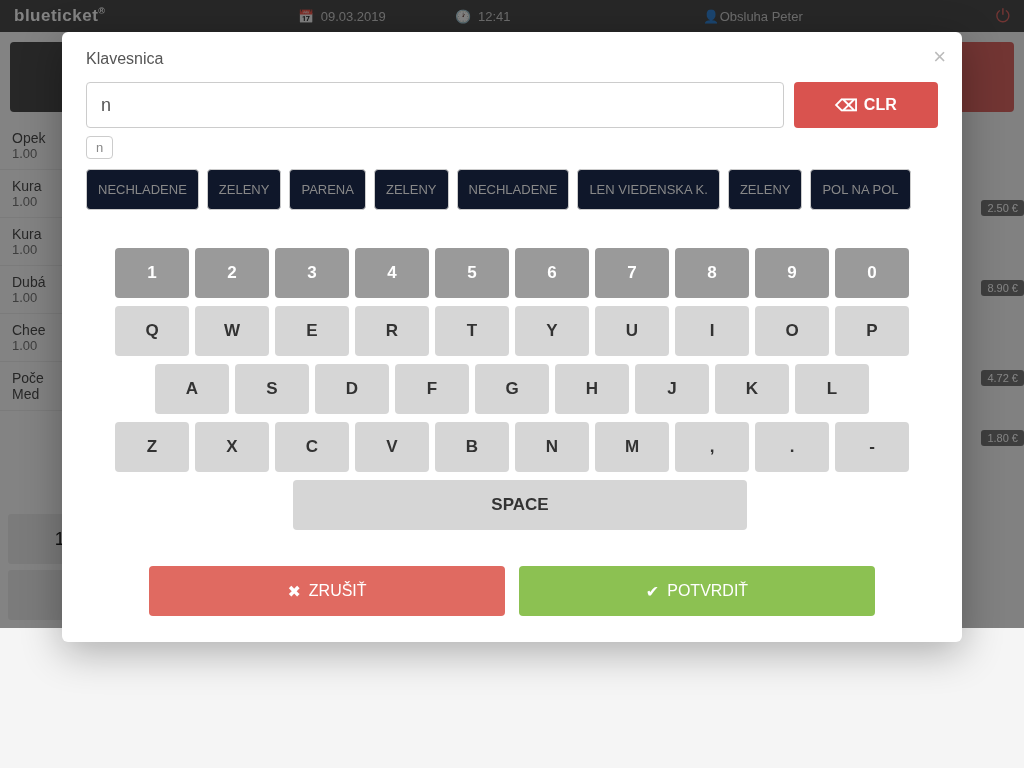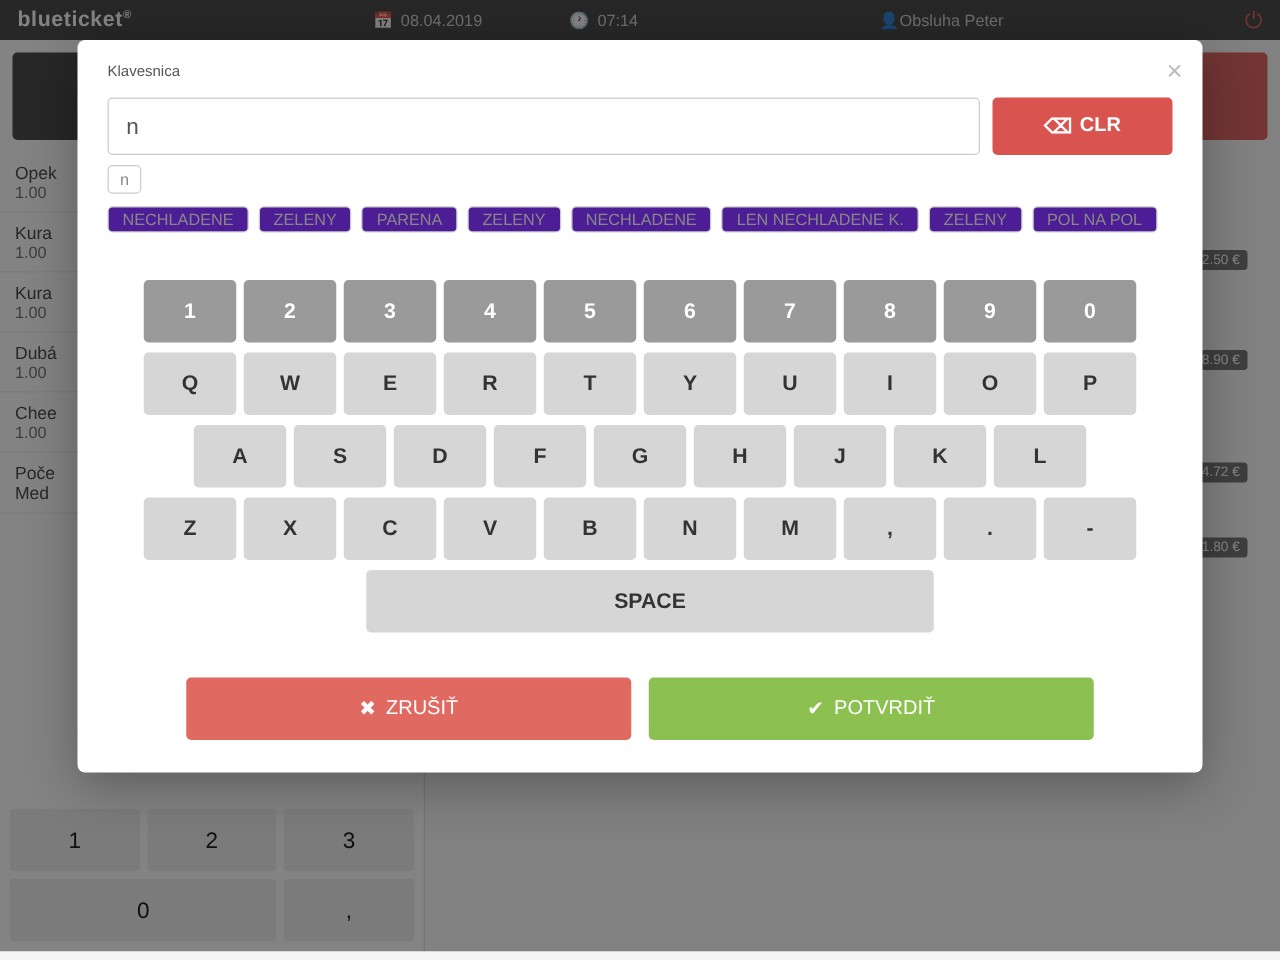--- a/index.html
+++ b/index.html
@@ -1,19 +1,19 @@
 <!DOCTYPE html>
 <html><head>
 <meta charset="utf-8">
 <style>
   * { box-sizing: border-box; margin: 0; padding: 0; font-family: Arial, Helvetica, sans-serif; }
   html, body { width: 1024px; height: 768px; overflow: hidden; background: #f5f5f5; }
 
   
-  .app { width: 1024px; height: 761px; position: relative; }
+  .app { width: 1024px; height: 628px; position: relative; }
   .topbar {
     height: 32px; background: #333; color: #ccc; display: flex; align-items: center;
     font-size: 13px; padding: 0 14px; justify-content: space-between;
   }
   .topbar .brand { font-weight: 700; color: #fff; font-size: 17px; letter-spacing: .5px; }
   .topbar .brand sup { font-size: 9px; }
   .topbar .center { display: flex; gap: 70px; }
   .topbar .center span, .topbar .user span { display: inline-flex; align-items: center; gap: 6px; }
   .topbar .power { color: #d9534f; font-size: 18px; }
 
@@ -26,57 +26,57 @@
   .order-item .qty { font-size: 13px; color: #666; }
   .numpad-bg { margin: 8px; display: grid; grid-template-columns: repeat(3, 1fr); gap: 6px; }
   .numpad-bg div {
     background: #eee; height: 50px; display: flex; align-items: center; justify-content: center;
     font-size: 18px; border-radius: 3px;
   }
   .numpad-bg .wide { grid-column: span 2; }
 
   .rightcol { flex: 1; background: #fafafa; padding: 10px; }
   .redbtn { float: right; width: 70px; height: 70px; background: #d9534f; border-radius: 4px; }
-  .side-tag { position: absolute; right: 26px; background: #666; color: #fff; font-size: 11px; padding: 2px 6px; border-radius: 3px; }
+  .side-tag { position: absolute; right: 0; background: #666; color: #fff; font-size: 11px; padding: 2px 6px; border-radius: 3px; }
 
   
   .overlay {
     position: absolute; inset: 0; background: rgba(30,30,30,.55);
     display: flex; align-items: flex-start; justify-content: center; padding-top: 32px;
   }
 
   
   .modal {
     width: 900px; background: #fff; border-radius: 6px; padding: 18px 24px 26px;
     position: relative; box-shadow: 0 10px 40px rgba(0,0,0,.3);
   }
   .modal .close {
     position: absolute; top: 12px; right: 16px; font-size: 22px; color: #bbb; cursor: pointer;
   }
-  .modal h2 { font-size: 12px; font-weight: 400; color: #555; margin-bottom: 14px; }
+  .modal h2 { font-size: 16px; font-weight: 400; color: #555; margin-bottom: 14px; }
 
   .search-row { display: flex; gap: 10px; }
   .search-input {
     flex: 1; height: 46px; border: 1px solid #ccc; border-radius: 4px; padding: 0 14px;
     font-size: 18px; color: #555; background: #fff;
   }
   .clr-btn {
     width: 144px; height: 46px; background: #d9534f; color: #fff; border: none; border-radius: 4px;
     font-size: 16px; font-weight: 700; cursor: pointer; display: flex; align-items: center; justify-content: center; gap: 6px;
   }
 
   .mini-tag {
     display: inline-block; margin-top: 8px; border: 1px solid #ccc; border-radius: 4px;
     padding: 3px 9px; font-size: 13px; color: #888;
   }
 
   .suggest-row { margin-top: 10px; display: flex; flex-wrap: wrap; gap: 8px; }
   .suggest {
-    border: 1px solid #ccc; border-radius: 4px; padding: 2px 11px; font-size: 13px; color: #888;
-    cursor: pointer; background: #4c1d95;
+    border: 1px solid #ccc; border-radius: 4px; padding: 12px 11px; font-size: 13px; color: #888;
+    cursor: pointer; background: #0f172a;
   }
 
   .kbd { margin-top: 38px; display: flex; flex-direction: column; gap: 8px; align-items: center; }
   .kbd-row { display: flex; gap: 6px; }
   .key {
     width: 74px; height: 50px; background: #d6d6d6; border: none; border-radius: 4px;
     font-size: 17px; font-weight: 700; color: #333; cursor: pointer;
   }
   .key.num { background: #9a9a9a; color: #fff; }
   .key.space { width: 454px; margin-left: 16px; }
@@ -96,25 +96,25 @@
 
 <div class="app">
 
   <div class="topbar">
     <span class="brand">
       <span>blueticket</span><sup>®</sup>
     </span>
     <div class="center">
       <span>
           <span class="icon">📅</span>
-          <span>08.04.2019</span>
+          <span>09.03.2019</span>
         </span>
       <span>
           <span class="icon">🕐</span>
-          <span>07:14</span>
+          <span>12:41</span>
         </span>
     </div>
     <span class="user"><span class="icon">👤</span><span>Obsluha Peter</span></span>
     <span class="power">⏻</span>
   </div>
 
   <div class="content">
     <div class="leftcol">
       <div class="cartbtn"></div>
       <div class="orders">
@@ -176,21 +176,21 @@
       </div>
 
       <span class="mini-tag">n</span>
 
       <div class="suggest-row" id="suggest-row">
           <div class="suggest">NECHLADENE</div>
           <div class="suggest">ZELENY</div>
           <div class="suggest">PARENA</div>
           <div class="suggest">ZELENY</div>
           <div class="suggest">NECHLADENE</div>
-          <div class="suggest">LEN NECHLADENE K.</div>
+          <div class="suggest">LEN VIEDENSKA K.</div>
           <div class="suggest">ZELENY</div>
           <div class="suggest">POL NA POL</div>
         </div>
 
       <div class="kbd">
         <div class="kbd-row" id="row-num">
             <button class="key num">1</button>
             <button class="key num">2</button>
             <button class="key num">3</button>
             <button class="key num">4</button>

